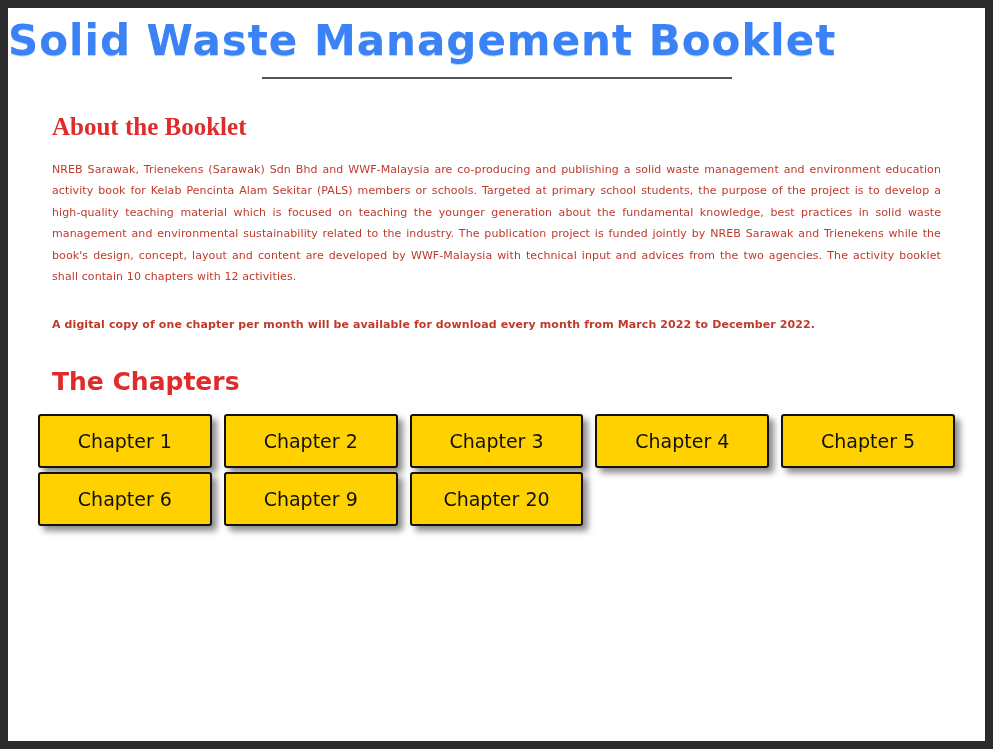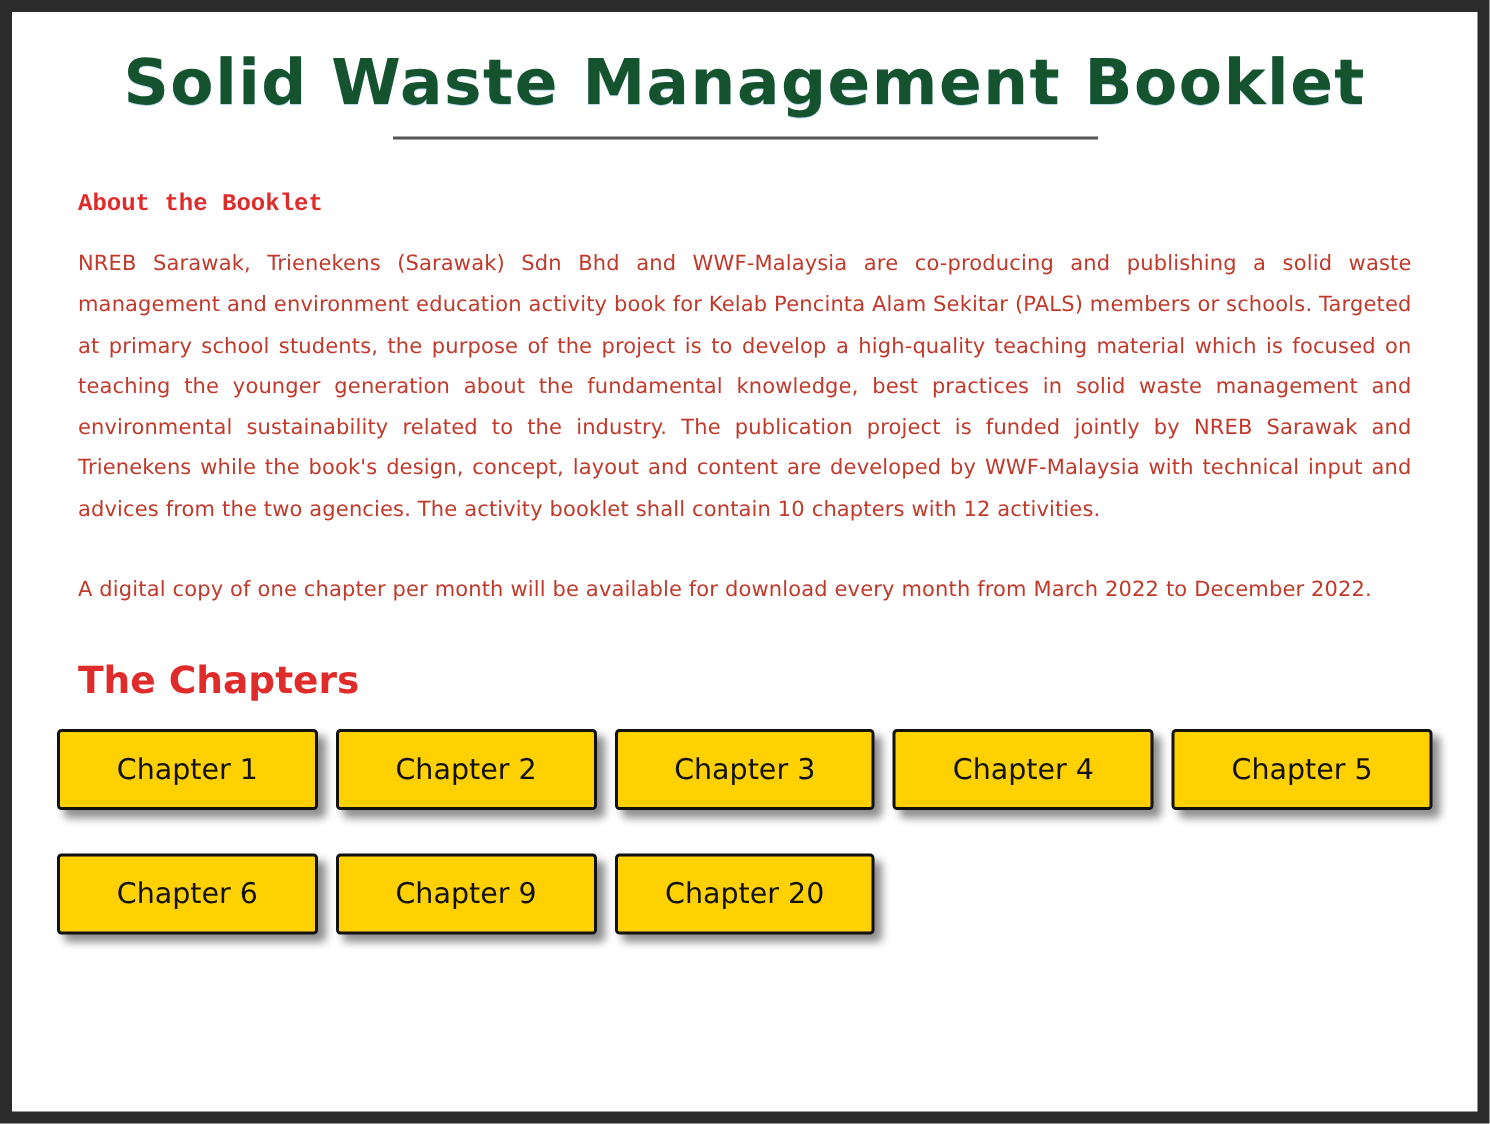--- a/index.html
+++ b/index.html
@@ -17,67 +17,67 @@
     position: absolute;
     left: 8px;
     top: 8px;
     width: 977px;
     height: 733px;
     background: #ffffff;
     box-sizing: border-box;
     overflow: hidden;
   }
   .title {
-    text-align: center;
-    color: #14532d;
+    color: #3b82f6;
     font-family: "DejaVu Sans", sans-serif;
     font-weight: bold;
     font-size: 42px;
     letter-spacing: 1px;
-    margin: 22px 0 0 0;
+    margin: 8px 0 0 0;
     padding: 0;
     text-shadow: 0 1px 0 #b9d9ef;
   }
   .title-rule {
     width: 470px;
     height: 2px;
     background: #555;
     margin: 12px auto 0 auto;
   }
   .section-heading {
     color: #e02b2b;
-    font-family: Liberation Mono, monospace;
+    font-family: Liberation Serif, serif;
     font-weight: bold;
-    font-size: 16px;
+    font-size: 25px;
     margin: 34px 0 0 44px;
   }
   .body-text {
     color: #c0392b;
     font-family: "DejaVu Sans", sans-serif;
-    font-size: 14px;
+    font-size: 11px;
     line-height: 1.95;
     text-align: justify;
     margin: 18px 44px 0 44px;
     letter-spacing: 0.1px;
   }
   .body-text.second {
     margin-top: 26px;
     text-align: left;
+    font-weight: bold;
   }
   .chapters-heading {
     color: #e02b2b;
     font-family: "DejaVu Sans", sans-serif;
     font-weight: bold;
     font-size: 25px;
     margin: 32px 17px 0 44px;
   }
   .chapter-grid {
     display: grid;
     grid-template-columns: repeat(5, 1fr);
-    gap: 29px 12px;
+    gap: 4px 12px;
     margin: 18px 30px 0 30px;
   }
   .chapter-btn {
     background: #ffd100;
     border: 2px solid #111111;
     border-radius: 3px;
     height: 50px;
     display: flex;
     align-items: center;
     justify-content: center;

